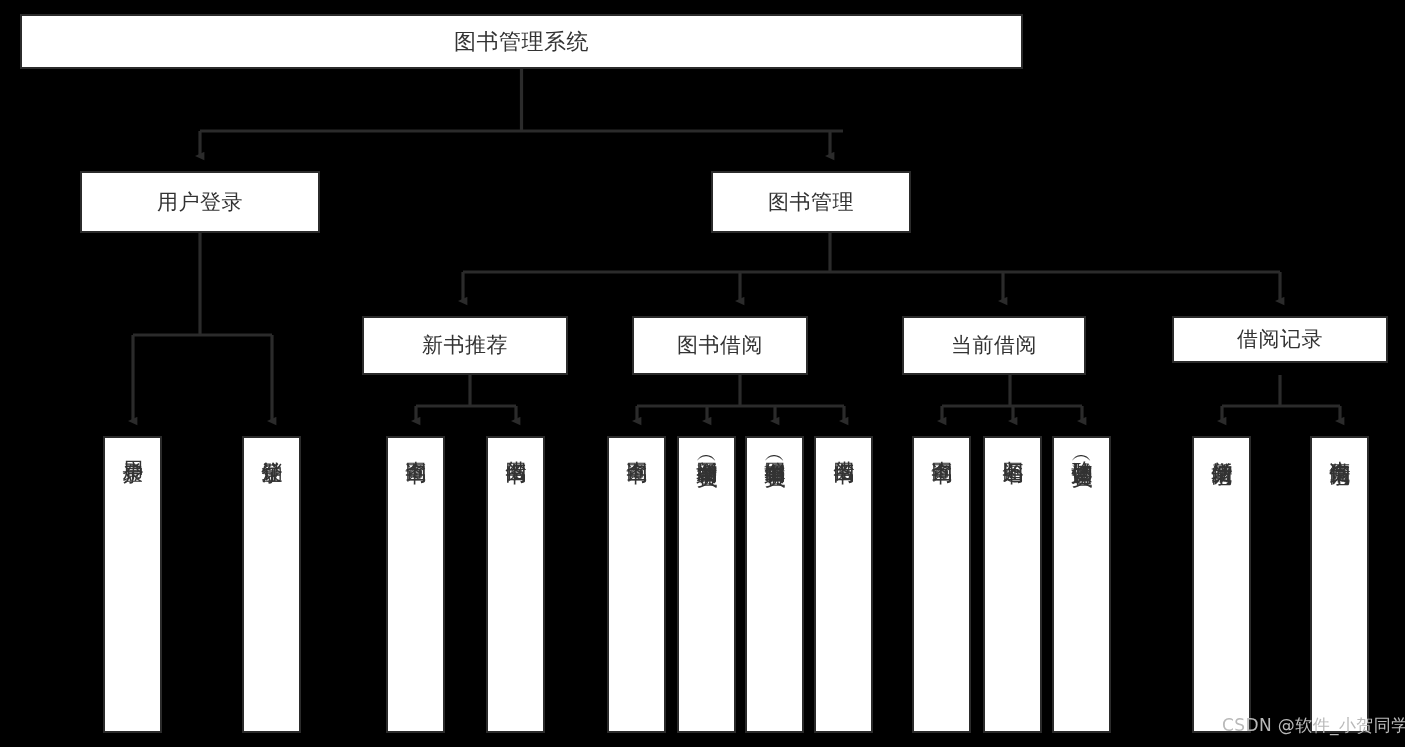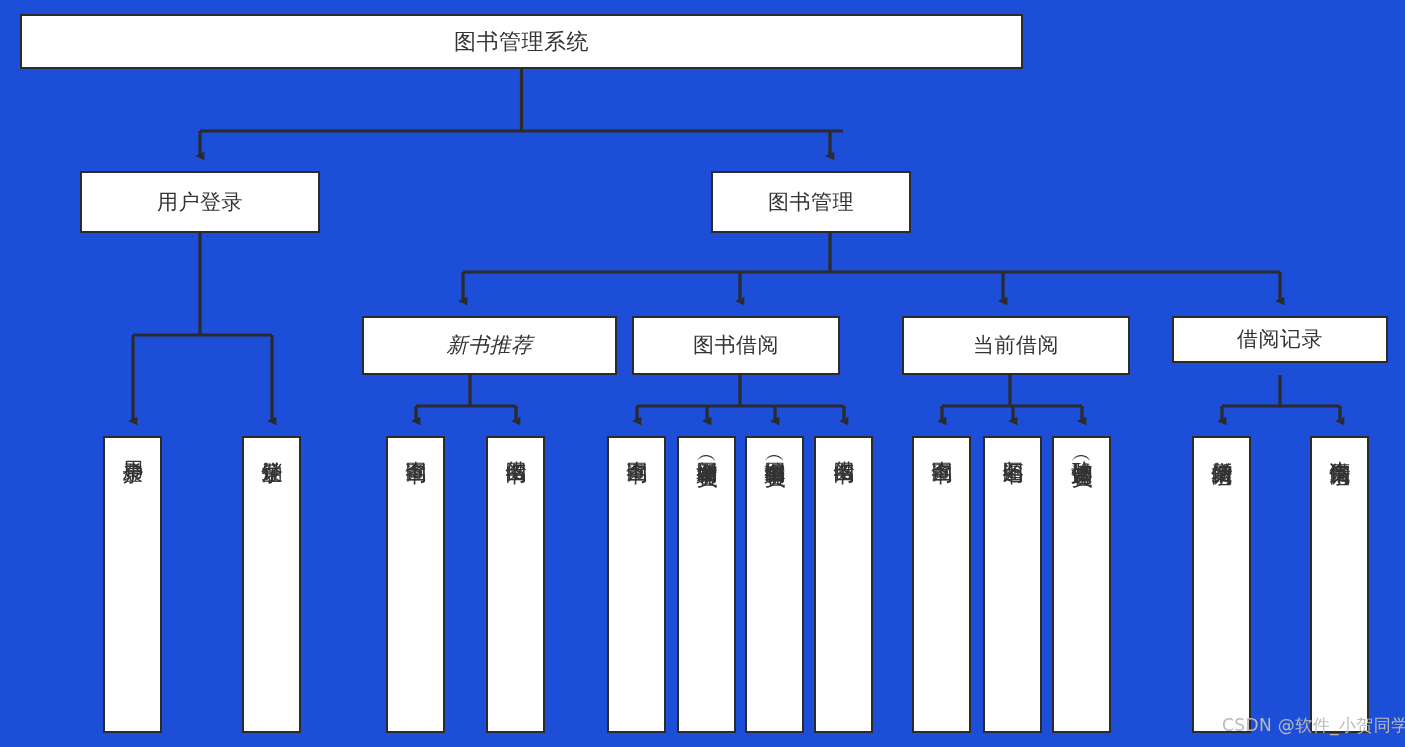--- a/index.html
+++ b/index.html
@@ -7,21 +7,21 @@
     padding: 0;
     background: #ffffff;
   }
   body {
     font-family: "DejaVu Sans", "Liberation Sans", sans-serif;
   }
   #canvas {
     position: relative;
     width: 1405px;
     height: 747px;
-    background: #1d4ed8;
+    background: #000000;
     overflow: hidden;
   }
   svg#wires {
     position: absolute;
     left: 0; top: 0;
     width: 1405px;
     height: 747px;
   }
   .node {
     position: absolute;
@@ -130,27 +130,27 @@
     <span class="label" style="color: rgb(51, 51, 51);">图书管理系统</span>
   </div>
 
   <div class="node h" style="left: 80px; top: 171px; width: 240px; height: 62px; border-color: rgb(43, 43, 43);">
     <span class="label" style="color: rgb(51, 51, 51);">用户登录</span>
   </div>
   <div class="node h" style="left: 711px; top: 171px; width: 200px; height: 62px; border-color: rgb(43, 43, 43);">
     <span class="label" style="color: rgb(51, 51, 51);">图书管理</span>
   </div>
 
-  <div class="node h" style="left: 362px; top: 316px; width: 255px; height: 59px; border-color: rgb(43, 43, 43); font-style: italic;">
+  <div class="node h" style="left: 362px; top: 316px; width: 206px; height: 59px; border-color: rgb(43, 43, 43);">
     <span class="label" style="color: rgb(51, 51, 51);">新书推荐</span>
   </div>
-  <div class="node h" style="left: 632px; top: 316px; width: 208px; height: 59px; border-color: rgb(43, 43, 43);">
+  <div class="node h" style="left: 632px; top: 316px; width: 176px; height: 59px; border-color: rgb(43, 43, 43);">
     <span class="label" style="color: rgb(51, 51, 51);">图书借阅</span>
   </div>
-  <div class="node h" style="left: 902px; top: 316px; width: 228px; height: 59px; border-color: rgb(43, 43, 43);">
+  <div class="node h" style="left: 902px; top: 316px; width: 184px; height: 59px; border-color: rgb(43, 43, 43);">
     <span class="label" style="color: rgb(51, 51, 51);">当前借阅</span>
   </div>
   <div class="node h" style="left: 1172px; top: 316px; width: 216px; height: 47px; border-color: rgb(43, 43, 43);">
     <span class="label" style="color: rgb(51, 51, 51);">借阅记录</span>
   </div>
 
   <div class="node v" style="left: 103px; top: 436px; width: 59px; height: 297px; border-color: rgb(43, 43, 43);">
     <span class="label" style="color: rgb(51, 51, 51);">用户登录</span>
   </div>
   <div class="node v" style="left: 242px; top: 436px; width: 59px; height: 297px; border-color: rgb(43, 43, 43);">

